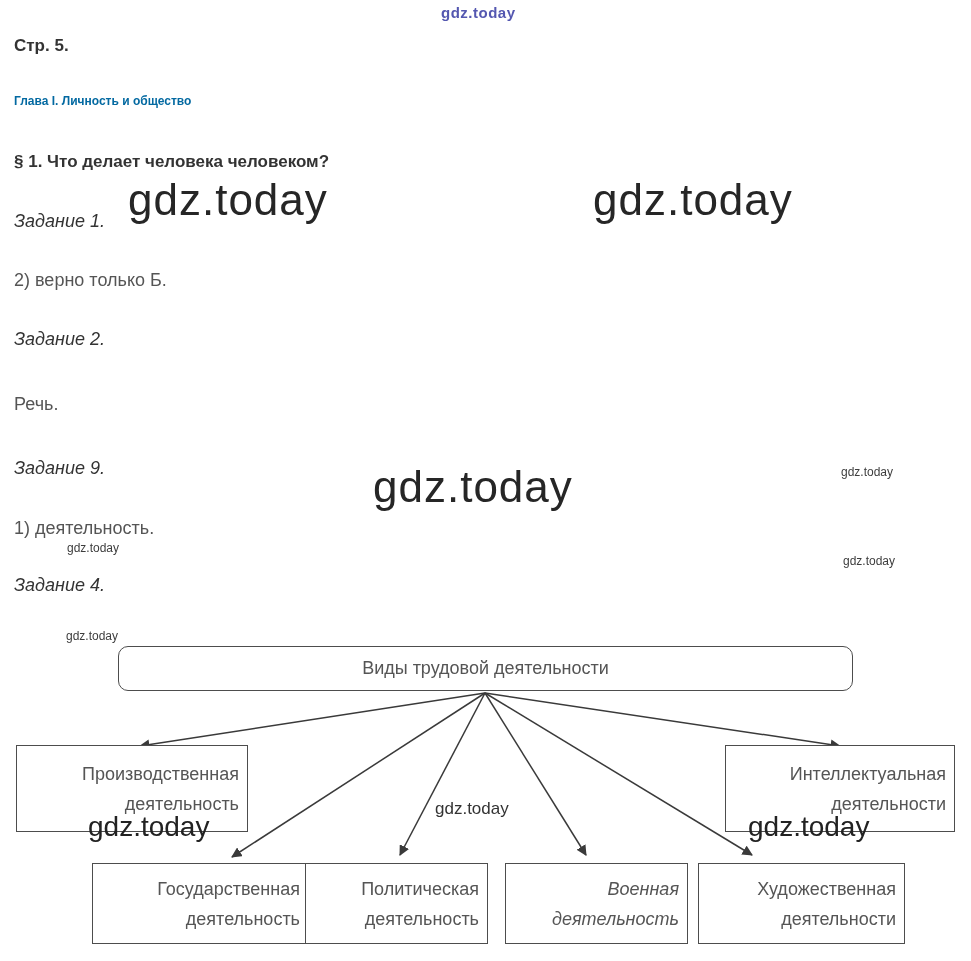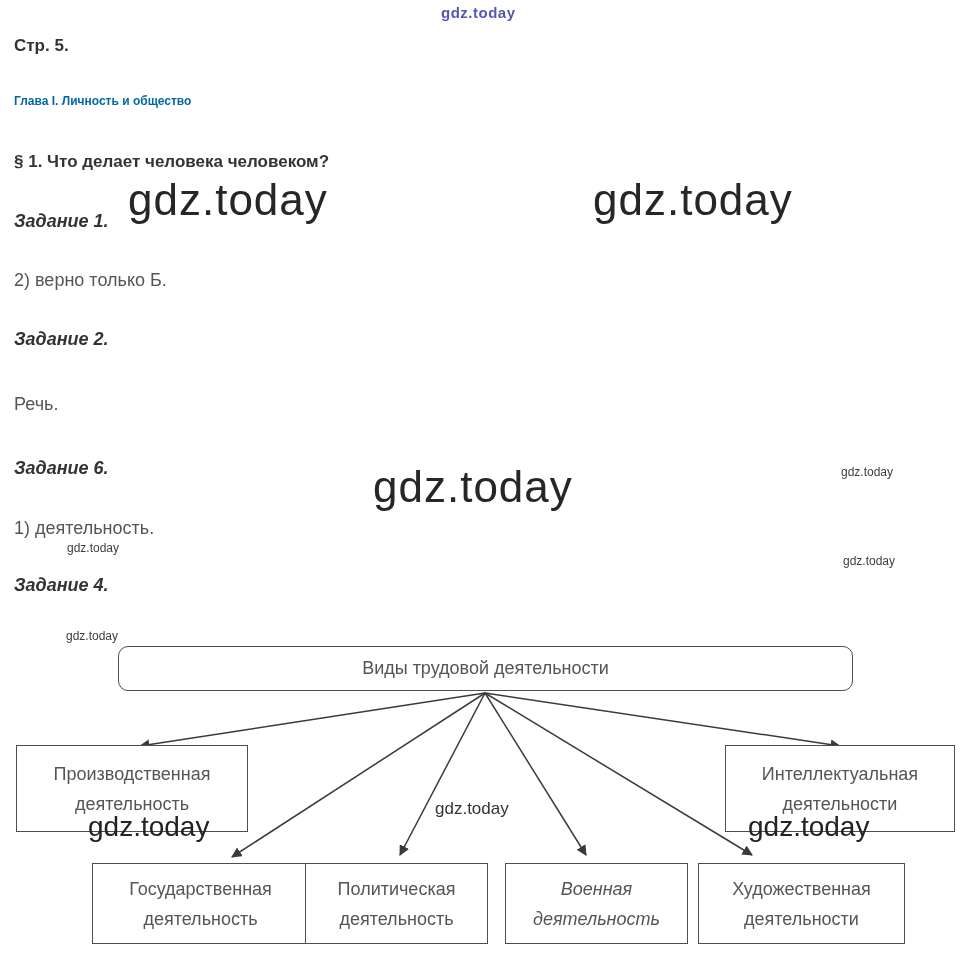--- a/index.html
+++ b/index.html
@@ -54,35 +54,35 @@
     font-weight: bold;
     color: #0369a1;
   }
   .section-title {
     font-size: 17px;
     font-weight: bold;
     color: #333333;
   }
   .task-label {
     font-size: 18px;
-    font-weight: bold;
+    font-weight: normal;
     font-style: italic;
     color: #333333;
   }
   .answer {
     font-size: 18px;
     color: #555555;
   }
 
   .node-box {
     border: 1px solid #4d4d4d;
     display: flex;
     align-items: center;
     justify-content: center;
-    text-align: center;
+    text-align: right;
     color: #555555;
     font-size: 18px;
     line-height: 30px;
     background: #ffffff;
     padding: 7px 8px;
   }
   .root-box {
     border: 1px solid #4d4d4d;
     display: flex;
     align-items: center;
@@ -112,21 +112,21 @@
 
 <div class="abs wm-big" style="left:128px; top:175px;">gdz.today</div>
 <div class="abs wm-big" style="left:593px; top:175px;">gdz.today</div>
 
 <div class="abs task-label" style="left:14px; top:211px;">Задание 1.</div>
 <div class="abs answer" style="left:14px; top:270px;">2) верно только Б.</div>
 
 <div class="abs task-label" style="left:14px; top:329px;">Задание 2.</div>
 <div class="abs answer" style="left:14px; top:394px;">Речь.</div>
 
-<div class="abs task-label" style="left:14px; top:458px;">Задание 6.</div>
+<div class="abs task-label" style="left:14px; top:458px;">Задание 9.</div>
 <div class="abs wm-tiny" style="left:841px; top:465px;">gdz.today</div>
 <div class="abs wm-big" style="left:373px; top:462px;">gdz.today</div>
 <div class="abs answer" style="left:14px; top:518px;">1) деятельность.</div>
 
 <div class="abs wm-tiny" style="left:67px; top:541px;">gdz.today</div>
 <div class="abs wm-tiny" style="left:843px; top:554px;">gdz.today</div>
 
 <div class="abs task-label" style="left:14px; top:575px;">Задание 4.</div>
 <div class="abs wm-tiny" style="left:66px; top:629px;">gdz.today</div>
 

